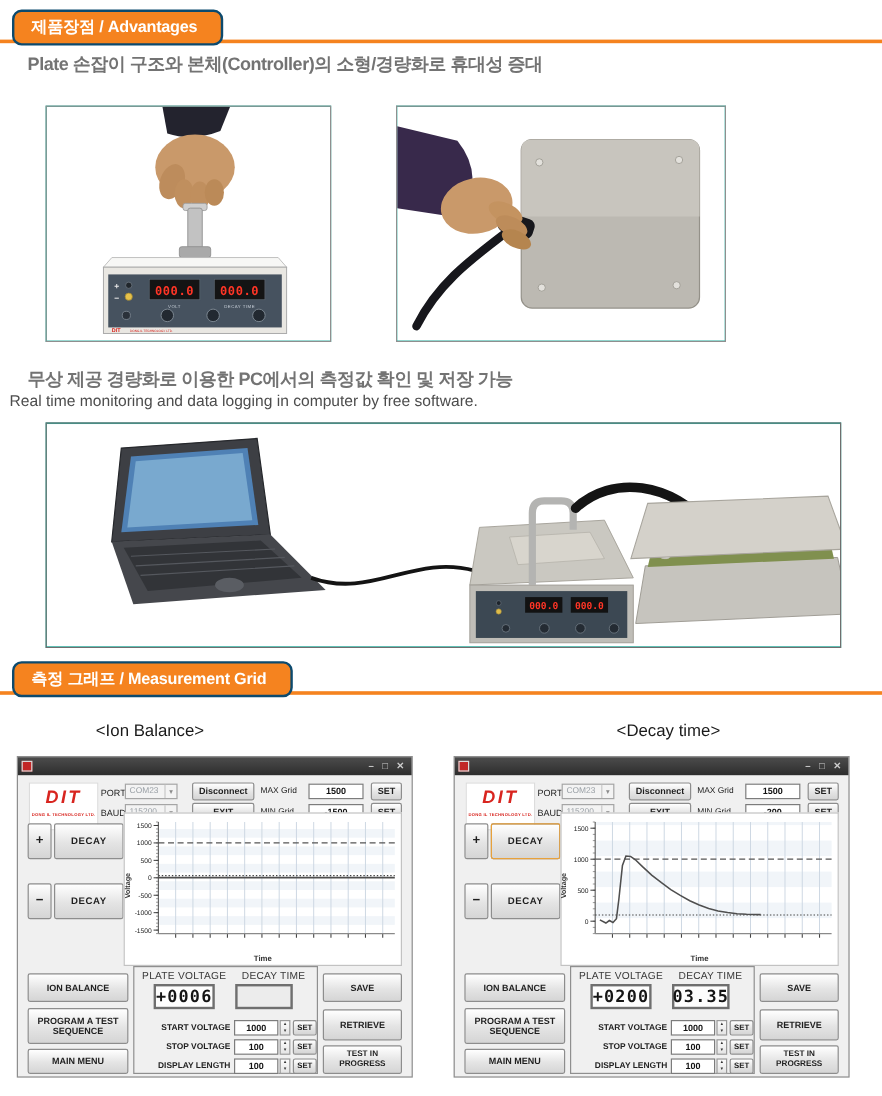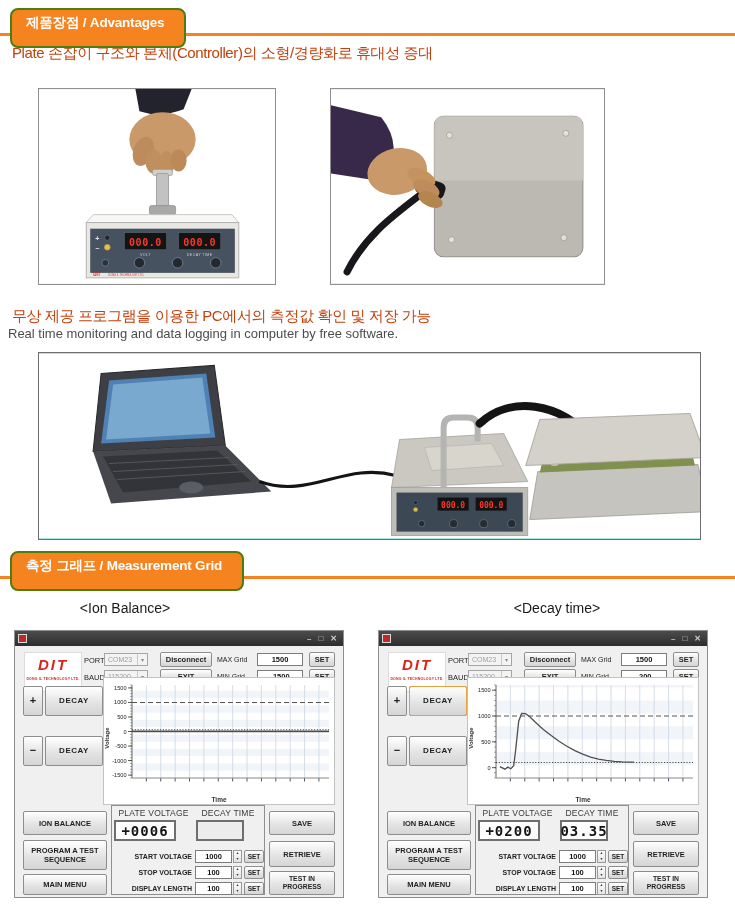--- a/index.html
+++ b/index.html
@@ -1,25 +1,25 @@
 <!DOCTYPE html>
 <html><head>
 <meta charset="utf-8">
 <style>
   html,body{margin:0;padding:0;background:#fff}
   .page{position:relative;width:735px;height:913px;background:#fff;overflow:hidden;
         font-family:"Liberation Sans",sans-serif}
 
   
-  .tab{position:absolute;left:10px;height:26px;background:#f5831f;border:2px solid #4d7c0f;
+  .tab{position:absolute;left:10px;height:26px;background:#f5831f;border:2px solid #0c4a6e;
        border-radius:8px;color:#fff;font-weight:bold;font-size:13.5px;display:flex;
-       align-items:center;padding:0 20px 10px 14px;z-index:2;letter-spacing:-0.2px}
+       align-items:center;padding:0 20px 0 14px;z-index:2;letter-spacing:-0.2px}
   .rule{position:absolute;left:0;width:735px;height:3px;background:#f5831f;z-index:1}
 
-  .h-kr{position:absolute;left:12px;font-weight:normal;font-size:15px;color:#c2410c;letter-spacing:-0.4px}
+  .h-kr{position:absolute;left:23px;font-weight:bold;font-size:15px;color:#737373;letter-spacing:-0.4px}
   .h-en{position:absolute;left:8px;font-size:13px;color:#4d4d4d}
 
   .cap{position:absolute;top:600px;font-size:14px;color:#1a1a1a;text-align:center}
 
   .pframe{position:absolute;border:1px solid #8f8f8f;background:#14b8a6}
   .pframe.big{border-color:#6e6e6e}
   svg.ph{width:100%;height:100%;display:block}
 
   
   .led{font:bold 10px "DejaVu Sans Mono",monospace;fill:#ff3526;letter-spacing:0.5px;text-anchor:middle}
@@ -74,21 +74,21 @@
   .xlab{position:absolute;left:0;right:0;bottom:1px;text-align:center;font-size:6.5px;
         font-weight:bold;color:#333}
 
   .gbox{position:absolute;left:96px;top:174px;width:154px;height:90px;border:1px solid #8f8f8f;
         background:#f0f0f0;box-sizing:border-box}
   .glabel{position:absolute;top:2px;font-size:8.5px;color:#3a3a3a;letter-spacing:0.2px;
           text-align:center;white-space:nowrap}
   .disp{position:absolute;top:14px;height:21px;background:#fdfdfd;border:2px solid #6f6f6f;
         display:flex;align-items:center;justify-content:center;box-sizing:border-box;
         font:bold 14px "DejaVu Sans Mono",monospace;letter-spacing:1px;color:#151515}
-  .pv{left:2px;width:62px}
+  .pv{left:16px;width:51px}
   .dt{left:84px;width:48px}
   .dim{background:#ececec}
   .rlabel{position:absolute;left:2px;width:78px;text-align:right;font-size:7px;font-weight:bold;color:#222}
   .rfield{left:83px;width:37px}
   .rspin{left:121px}
   .rset{left:132px;width:20px;height:13px;font-size:6.5px}
 
   .navb{left:8px;width:84px}
   .rightb{left:254px;width:66px}
 </style>
@@ -150,21 +150,21 @@
       <path d="M92,103 C62,126 34,146 16,182" stroke="#17171c" stroke-width="7" fill="none" stroke-linecap="round"></path>
       <path d="M0,16 L50,28 Q74,58 52,92 L0,84 Z" fill="#38294b"></path>
       <ellipse cx="66" cy="82" rx="30" ry="23" fill="#c9996a" transform="rotate(-12 66 82)"></ellipse>
       <rect x="84" y="90" width="30" height="17" rx="6" fill="#17171c" transform="rotate(18 99 98)"></rect>
       <ellipse cx="90" cy="88" rx="15" ry="8" fill="#c49360" transform="rotate(25 90 88)"></ellipse>
       <ellipse cx="95" cy="99" rx="14" ry="7.5" fill="#bd8c5a" transform="rotate(25 95 99)"></ellipse>
       <ellipse cx="99" cy="110" rx="13" ry="7" fill="#b5854f" transform="rotate(25 99 110)"></ellipse>
     </svg>
   </div>
 
-  <div class="h-kr" style="top:307px">무상 제공 프로그램을 이용한 PC에서의 측정값 확인 및 저장 가능</div>
+  <div class="h-kr" style="top:307px">무상 제공 경량화로 이용한 PC에서의 측정값 확인 및 저장 가능</div>
   <div class="h-en" style="top:326px">Real time monitoring and data logging in computer by free software.</div>
 
   <div class="pframe big" style="left:38px;top:352px;width:661px;height:186px">
     <svg class="ph" viewBox="0 0 660 185">
       <rect width="660" height="185" fill="#ffffff"></rect>
       <polygon points="62,20 175,12 186,92 54,98" fill="#3d3f44" stroke="#26282c" stroke-width="1"></polygon>
       <polygon points="70,27 167,20 176,84 62,90" fill="#4f81b5"></polygon>
       <polygon points="74,31 163,24 171,80 67,86" fill="#79a9cf"></polygon>
       <polygon points="54,98 186,92 232,138 72,150" fill="#45474c"></polygon>
       <polygon points="64,103 178,97 212,128 84,139" fill="#323438"></polygon>

